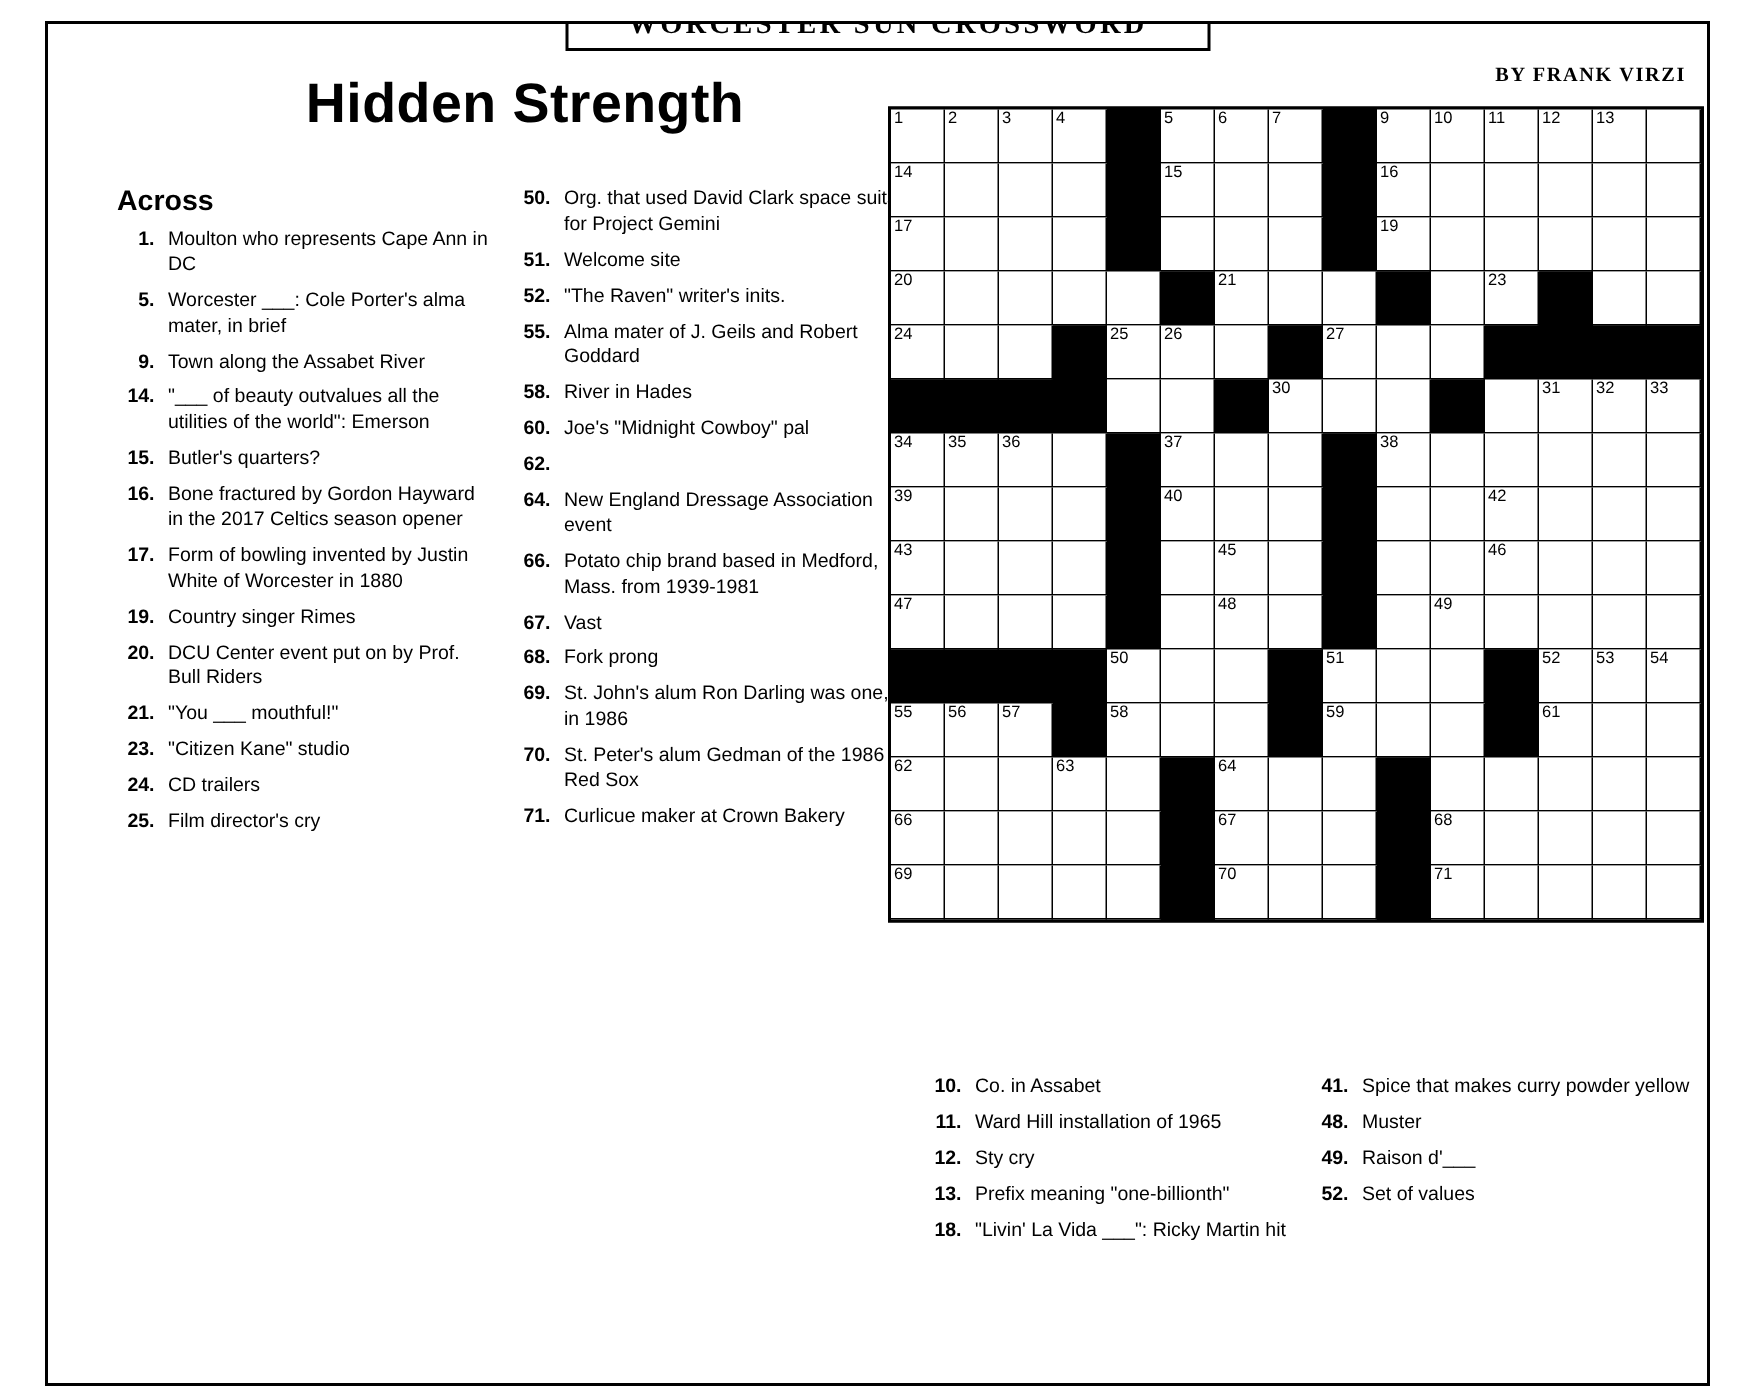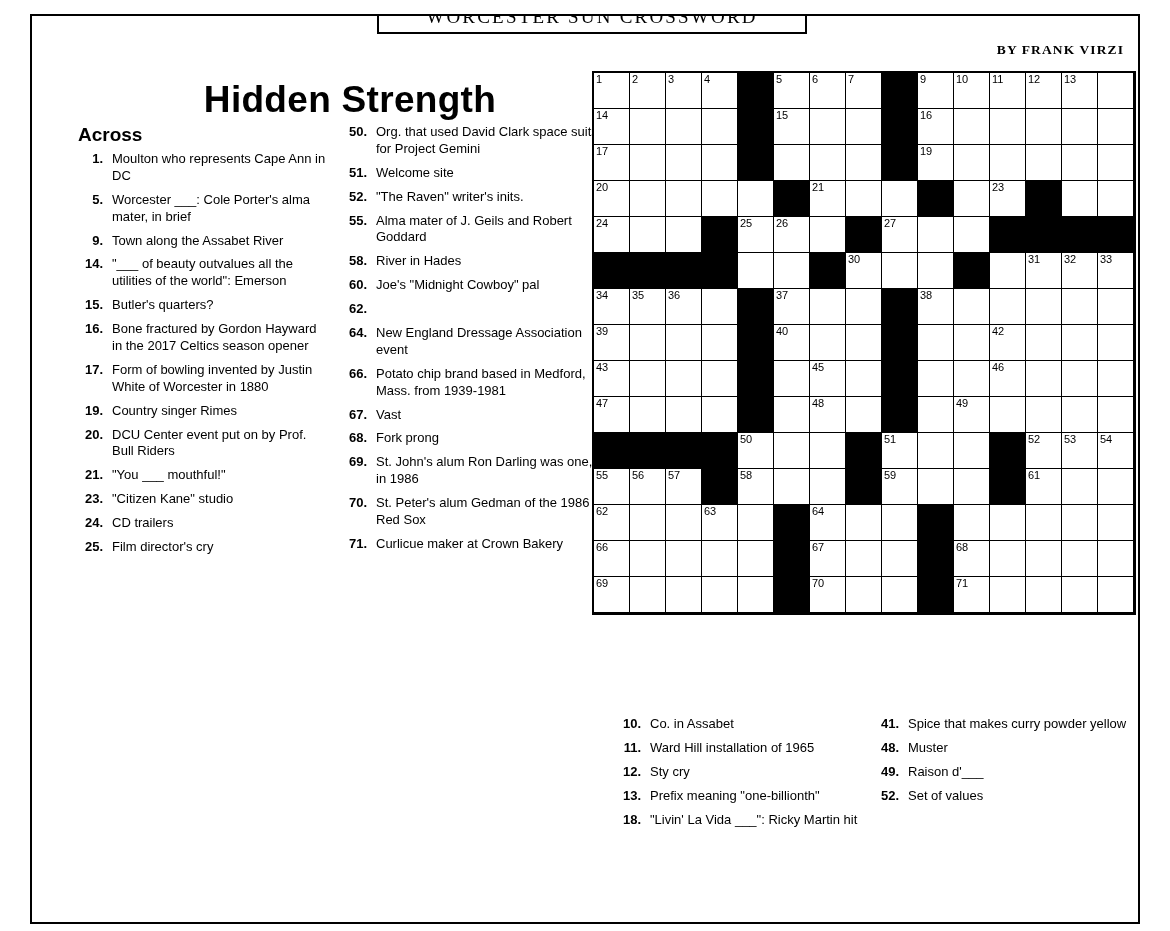--- a/index.html
+++ b/index.html
@@ -26,36 +26,36 @@
   .masthead {
     position: absolute;
     left: 345px; top: -16px;
     width: 430px; height: 34px;
     border: 2px solid #000;
     background: #fff;
     display: flex; align-items: center; justify-content: center;
   }
   .masthead-title {
     font-family: "Liberation Serif", serif;
-    font-weight: normal;
+    font-weight: bold;
     font-size: 19px;
     letter-spacing: 2.2px;
     white-space: nowrap;
   }
   .byline {
     position: absolute;
     right: 14px; top: 26px;
     font-family: "Liberation Serif", serif;
     font-weight: bold;
     font-size: 13.5px;
     letter-spacing: 1.1px;
   }
   .puzzle-title {
     position: absolute;
-    left: 88px; top: 63px;
+    left: 88px; top: 32px;
     width: 460px;
     text-align: center;
     font-family: "Liberation Sans", sans-serif;
     font-weight: bold;
     font-size: 37px;
     letter-spacing: 0.3px;
   }
   
   .clues {
     position: absolute;

